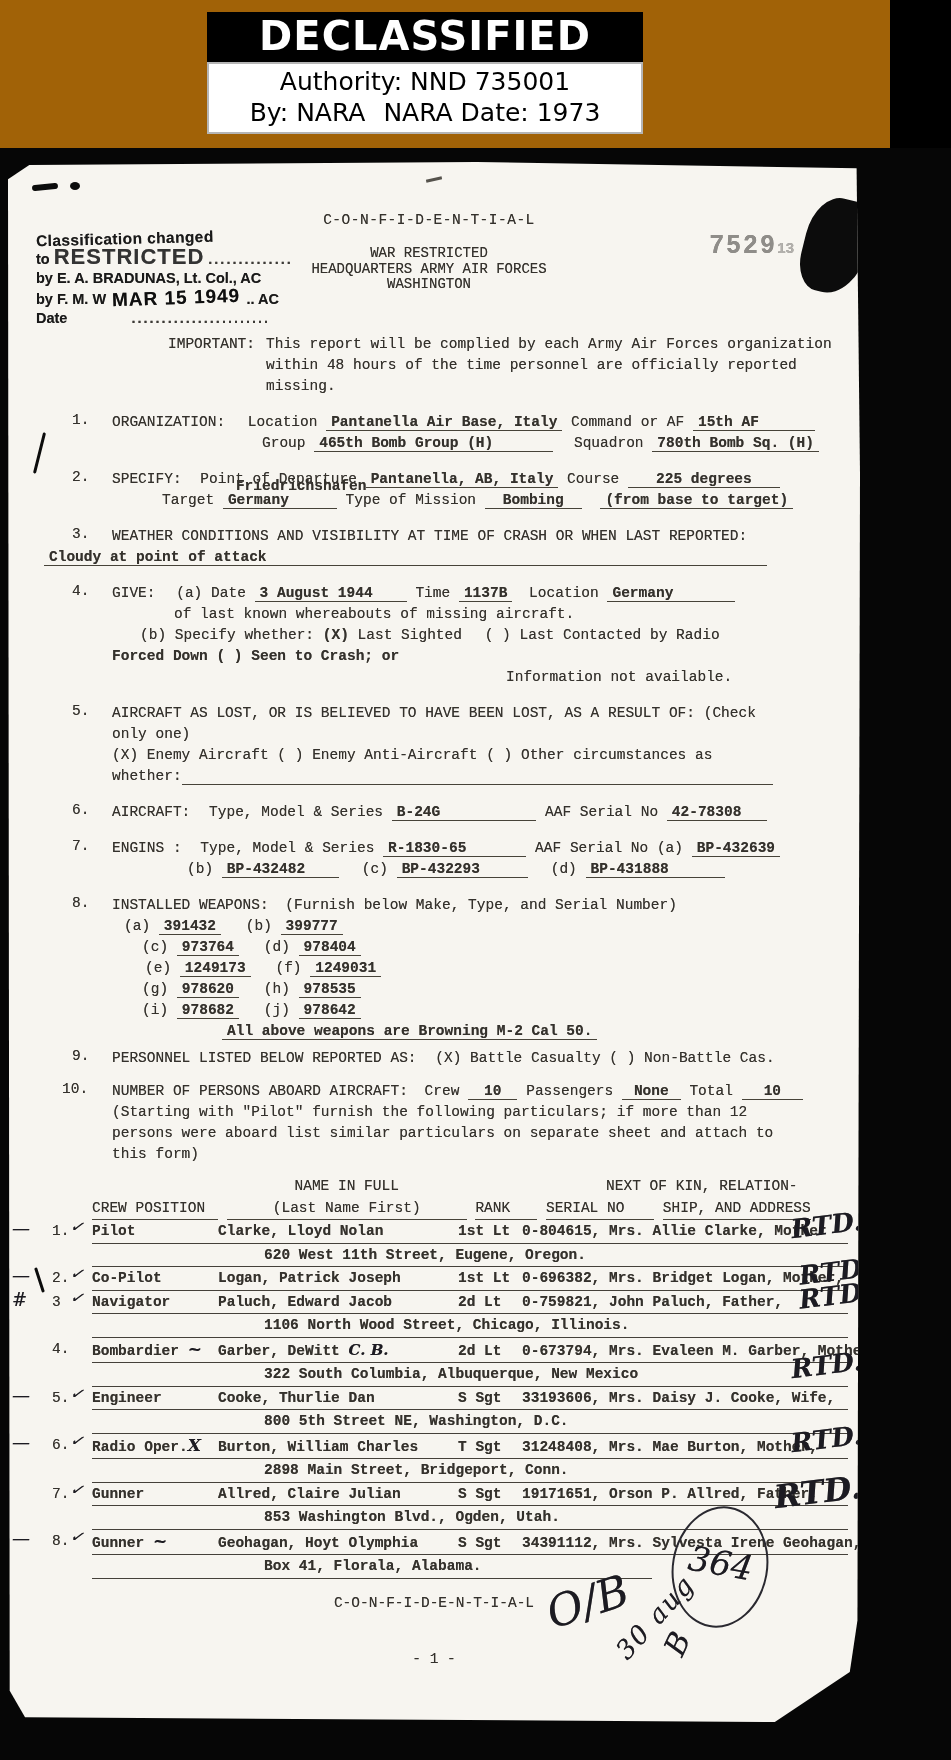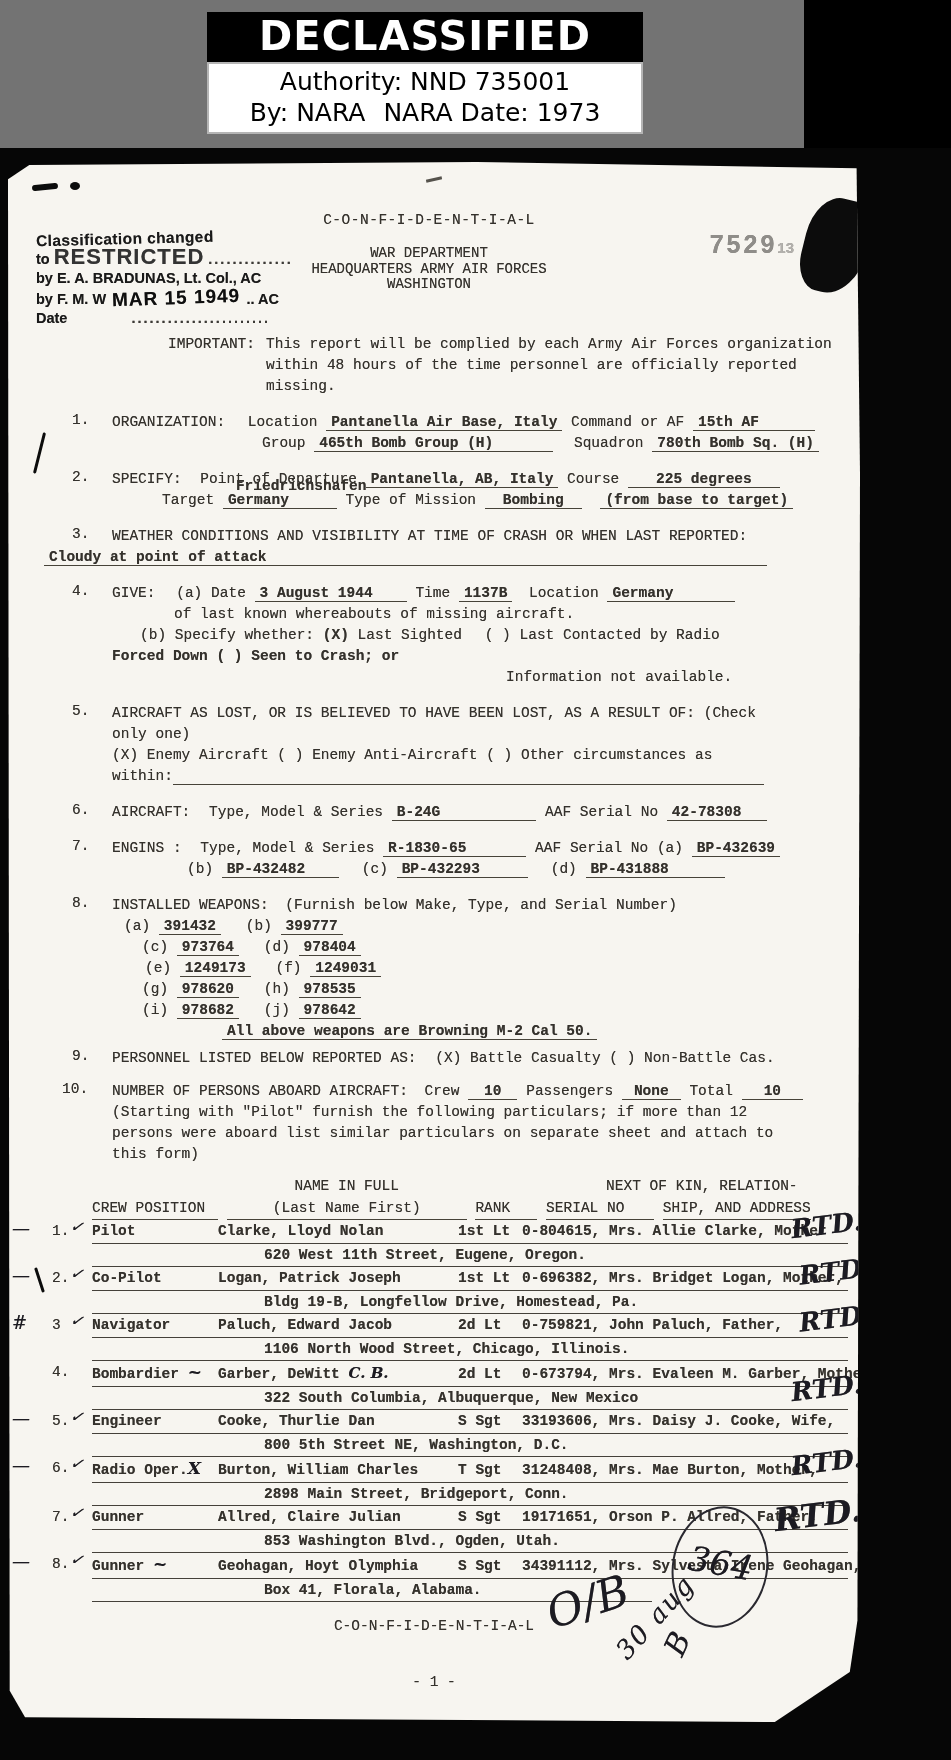--- a/index.html
+++ b/index.html
@@ -1,19 +1,19 @@
 <!DOCTYPE html>
 <html><head>
 <meta charset="utf-8">
 <style>
   html,body{margin:0;padding:0;background:#000;}
   body{width:951px;height:1760px;position:relative;overflow:hidden;
        font-family:"Liberation Mono","DejaVu Sans Mono",monospace;}
   
-  .top{position:absolute;top:0;left:0;width:804px;height:148px;background:#737373;}
+  .top{position:absolute;top:0;left:0;width:890px;height:148px;background:#a16207;}
   .dbox{position:absolute;left:207px;top:12px;width:436px;background:#000;color:#fff;
         font-family:"DejaVu Sans","Liberation Sans",sans-serif;font-weight:bold;
         font-size:40px;text-align:center;letter-spacing:1px;padding:1px 0 5px 0;}
   .abox{position:absolute;left:207px;top:62px;width:432px;border:2px solid #b5b5b5;
         background:#fff;text-align:center;padding:2px 0 4px 0;
         font-family:"DejaVu Sans","Liberation Sans",sans-serif;font-size:25px;color:#000;}
   .abox .b{font-weight:normal;}
   .aline{line-height:31px;white-space:nowrap;}
   
   .scan{position:absolute;top:148px;left:0;width:951px;height:1612px;background:#060606;}
@@ -126,21 +126,21 @@
           <span>by F. M. W</span>
           <span class="datestamp">MAR 15 1949</span>
           <span>.. AC</span>
         </div>
         <div class="sline">
           <span>Date</span>
           <span class="sdots" style="margin-left:60px;">.......................</span>
         </div>
       </div>
       <div class="dept">
-        <div>WAR DEPARTMENT</div>
+        <div>WAR RESTRICTED</div>
         <div>HEADQUARTERS ARMY AIR FORCES</div>
         <div>WASHINGTON</div>
       </div>
     </div>
 
     <div class="important">
       <span class="ilabel">IMPORTANT:</span>
       <span>This report will be complied by each Army Air Forces organization within 48 hours of the time personnel are officially reported missing.</span>
     </div>
 
@@ -211,21 +211,21 @@
       <div class="line" style="font-weight:bold;">Forced Down  ( ) Seen to Crash; or</div>
       <div class="line" style="margin-left:394px;">Information not available.</div>
     </div>
 
     <div class="item">
       <span class="inum">5.</span>
       <div class="line">AIRCRAFT AS LOST, OR IS BELIEVED TO HAVE BEEN LOST, AS A RESULT OF:  (Check</div>
       <div class="line">only one)</div>
       <div class="line">(X) Enemy Aircraft  ( ) Enemy Anti-Aircraft  ( ) Other circumstances as</div>
       <div class="line">
-        <span>within:</span>
+        <span>whether:</span>
         <span class="u" style="padding-right:586px;"></span>
       </div>
     </div>
 
     <div class="item">
       <span class="inum">6.</span>
       <div class="line">
         <span>AIRCRAFT:</span>
         <span style="margin-left:10px;">Type, Model &amp; Series</span>
         <span class="u" style="padding-right:96px;">B-24G</span>
@@ -345,21 +345,20 @@
       </div>
 
       <div class="crow">
         <div class="crl">
           <span class="hand cmark">—</span>
           <span class="cnum">2.</span>
           <span class="hand ccheck">✓</span>
           <span class="rowline"><span class="cell cl-pos">Co-Pilot</span><span class="cell cl-name">Logan, Patrick Joseph</span><span class="cell cl-rank">1st Lt</span><span>0-696382, Mrs. Bridget Logan, Mother,</span></span>
           <span class="hand rtd">RTD</span>
         </div>
-        <div class="crl"><span class="addrline"><span class="addrtxt">Bldg 19-B, Longfellow Drive, Homestead, Pa.</span></span></div>
       </div>
 
       <div class="crow">
         <div class="crl">
           <span class="hand cmark">#</span>
           <span class="cnum">3</span>
           <span class="hand ccheck">✓</span>
           <span class="rowline"><span class="cell cl-pos">Navigator</span><span class="cell cl-name">Paluch, Edward Jacob</span><span class="cell cl-rank">2d Lt</span><span>0-759821, John Paluch, Father,</span></span>
           <span class="hand rtd">RTD</span>
         </div>

